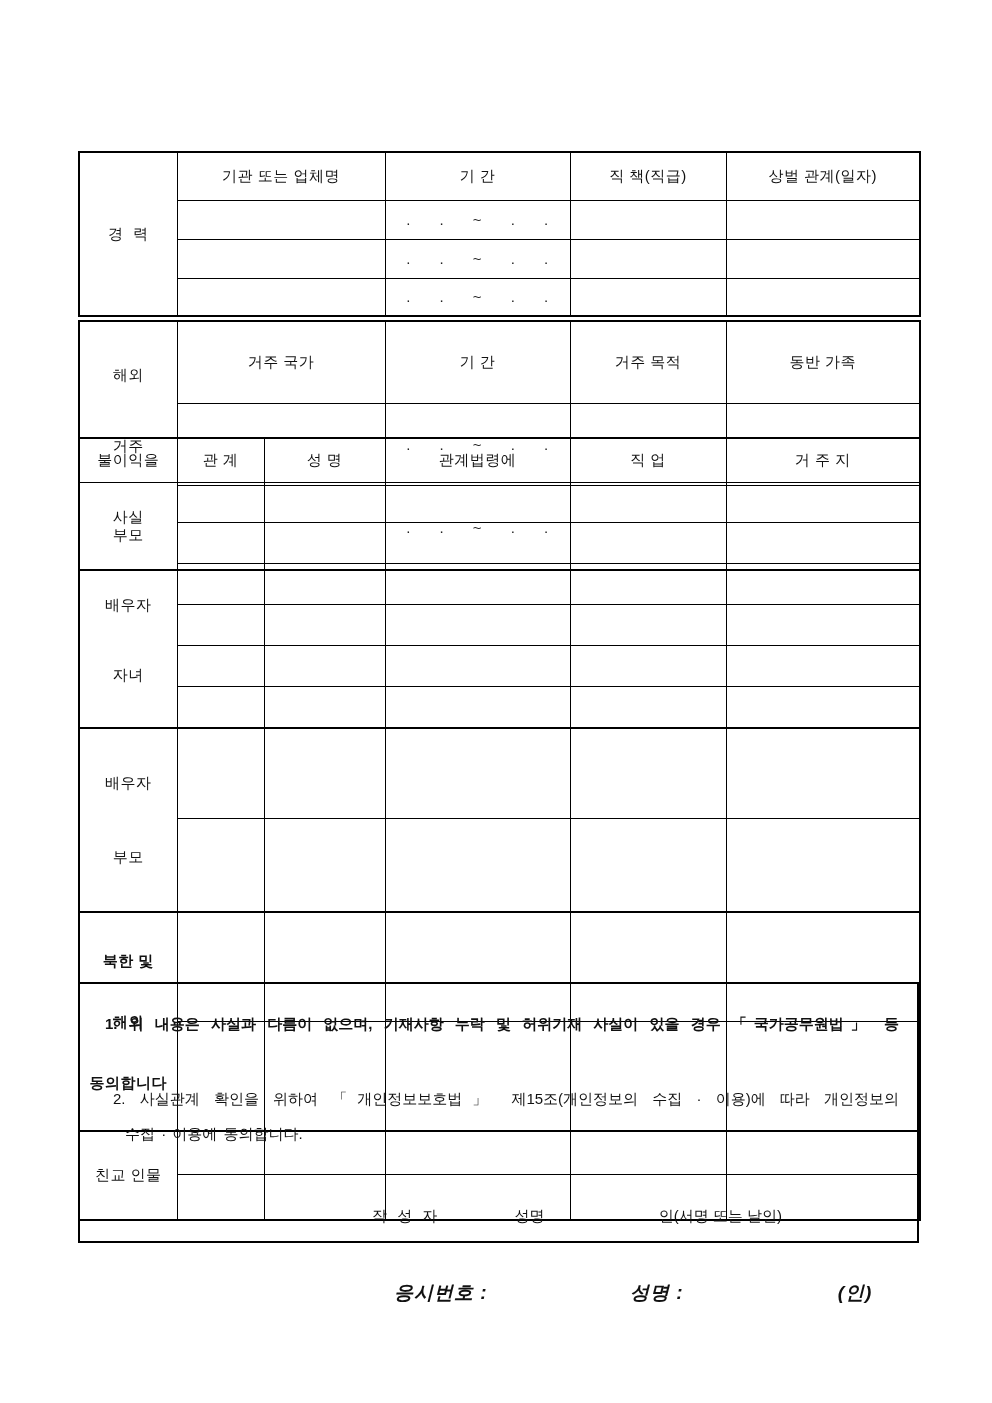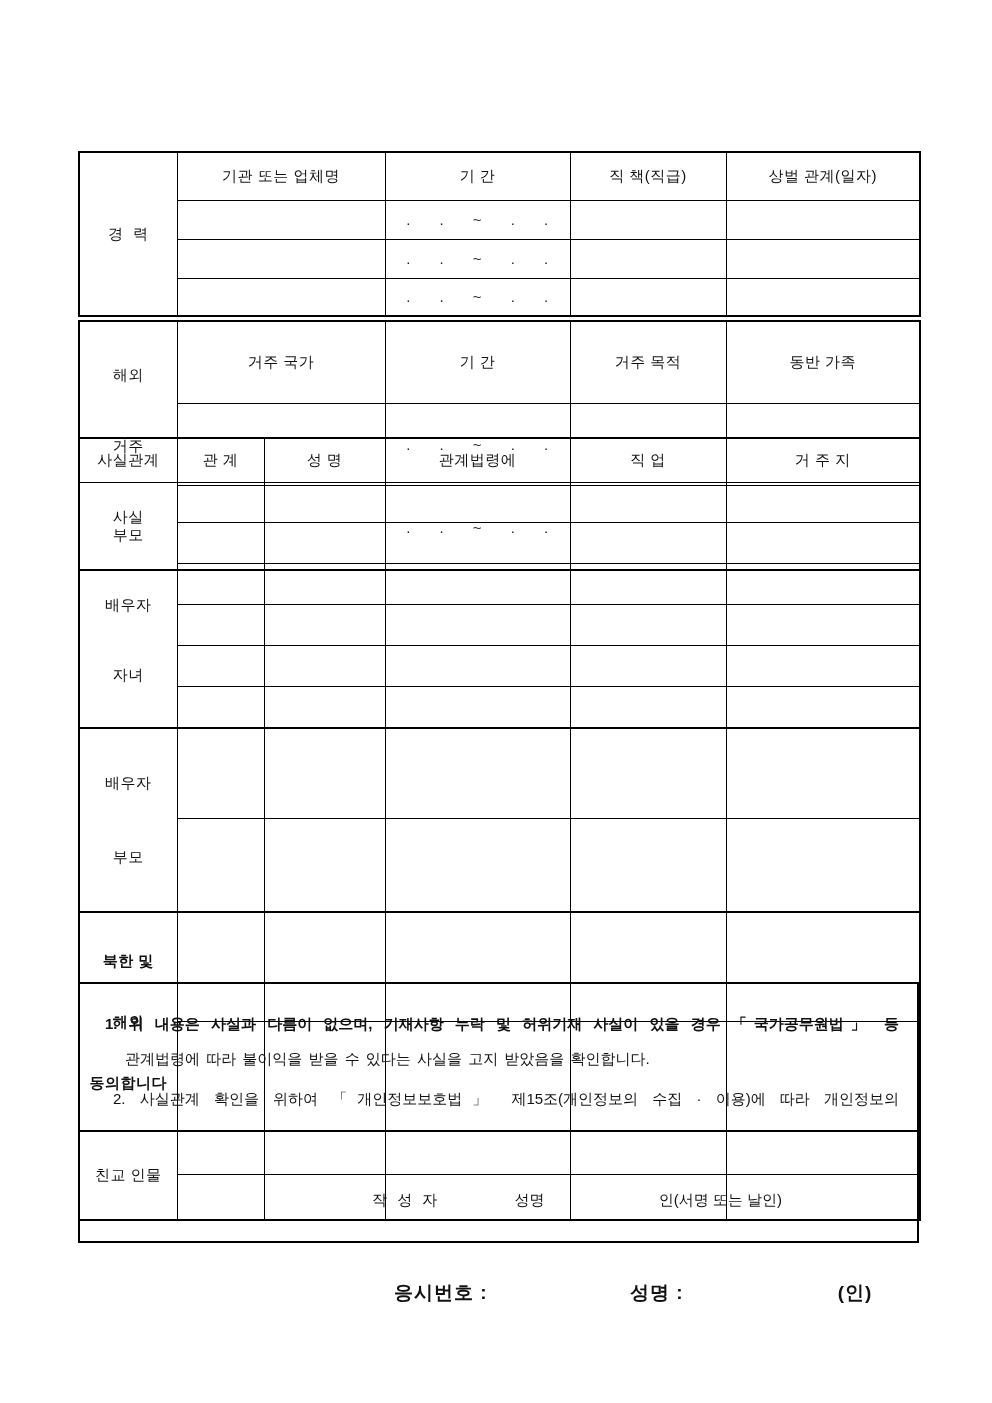--- a/index.html
+++ b/index.html
@@ -72,33 +72,34 @@
   .nl-1 { top: 28px; font-weight: bold; }
   .nl-2 { top: 63px; }
   .nl-3 { top: 103px; margin-left: 8px; }
   .nl-4 { top: 138px; }
   .date-line {
     position: absolute; top: 162px; left: 25px; right: 98px;
     text-align: right;
   }
   .date-line .gap-m { margin-left: 105px; }
   .date-line .gap-d { margin-left: 74px; }
-  .writer-line { position: absolute; top: 204px; left: 292px; }
+  .writer-line { position: absolute; top: 220px; left: 292px; }
   .writer-line .w-writer { letter-spacing: 3px; }
   .writer-line .gap-name { margin-left: 70px; }
   .writer-line .gap-seal { margin-left: 110px; }
 
   
   .footer-line {
     position: absolute;
     left: 78px; top: 1280px;
     width: 841px;
     font-size: 19px;
     font-weight: 700;
     letter-spacing: 1px;
+    font-style: italic;
   }
   .footer-line .f-exam { margin-left: 316px; }
   .footer-line .f-name { margin-left: 136px; }
   .footer-line .f-seal { margin-left: 148px; }
 </style>
 </head>
 <body>
 
 <div class="sheet">
 
@@ -178,21 +179,21 @@
     <colgroup>
       <col style="width:98px">
         <col style="width:87px">
         <col style="width:121px">
       <col style="width:185px">
         <col style="width:156px">
         <col style="width:194px">
     </colgroup>
     <tbody>
       <tr class="hC0">
-        <td class="lbl">사실관계</td>
+        <td class="lbl">불이익을</td>
         <td class="hdr">관 계</td>
         <td class="hdr">성 명</td>
         <td class="hdr">관계법령에</td>
         <td class="hdr">직 업</td>
         <td class="hdr">거 주 지</td>
       </tr>
 
       <tr class="fr">
         <td class="lbl lh36" rowspan="6">
           <div>부모</div>
@@ -298,25 +299,25 @@
         <td></td>
       </tr>
     </tbody>
   </table>
 
   <div class="notes">
     <div class="note-line note-just nl-1">
       <span>1.</span>
       <span>위 내용은 사실과 다름이 없으며, 기재사항 누락 및 허위기재 사실이 있을 경우 「국가공무원법」 등</span>
     </div>
-    <div class="note-line note-cont nl-2">관계법령에 따라 불이익을 받을 수 있다는 사실을 고지 받았음을 확인합니다.</div>
     <div class="note-line note-just nl-3">
       <span>2.</span>
       <span>사실관계 확인을 위하여 「개인정보보호법」 제15조(개인정보의 수집 · 이용)에 따라 개인정보의</span>
     </div>
+    <div class="note-line note-cont nl-4">수집 · 이용에 동의합니다.</div>
 
 
     <div class="writer-line">
       <span class="w-writer">작 성 자</span>
       <span class="gap-name">성명</span>
       <span class="gap-seal">인(서명 또는 날인)</span>
     </div>
   </div>
 
   <div class="footer-line">

